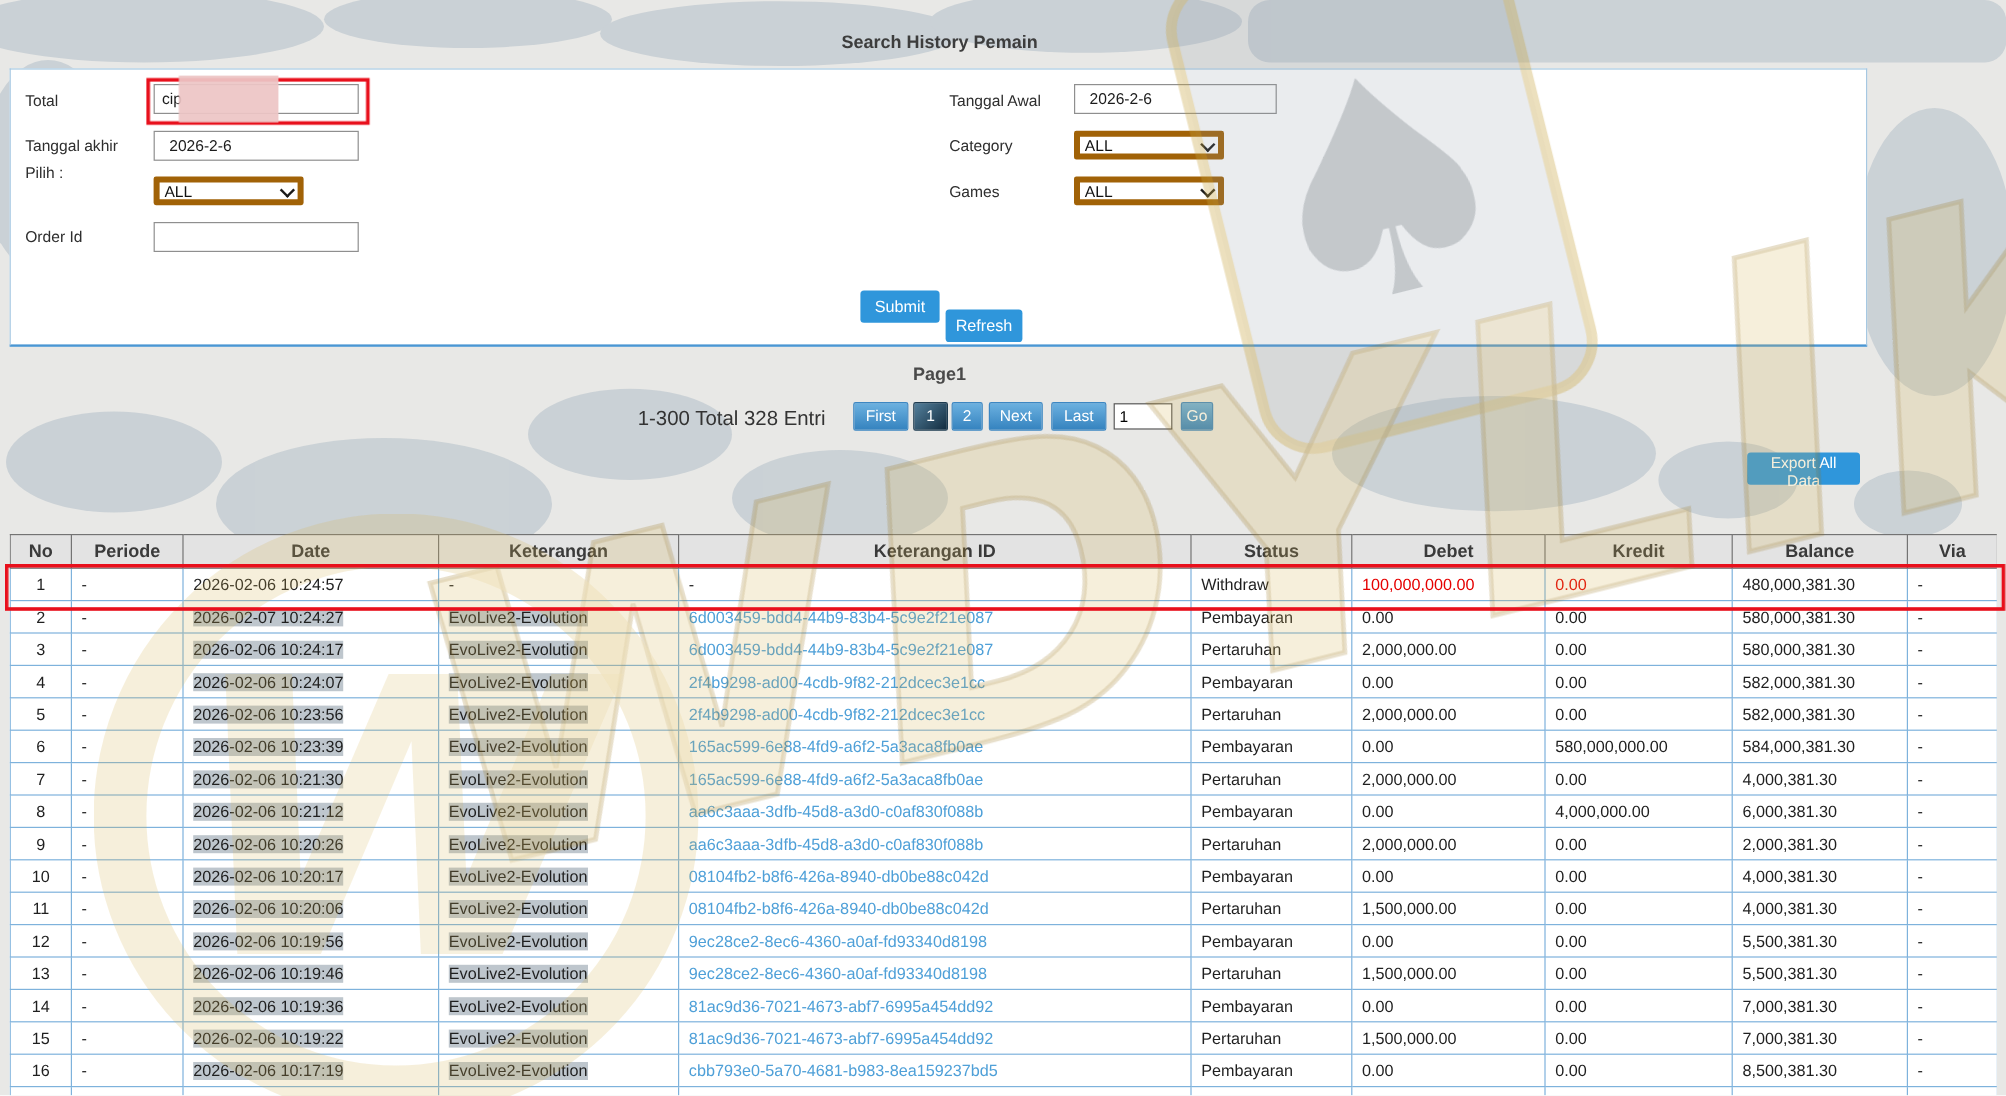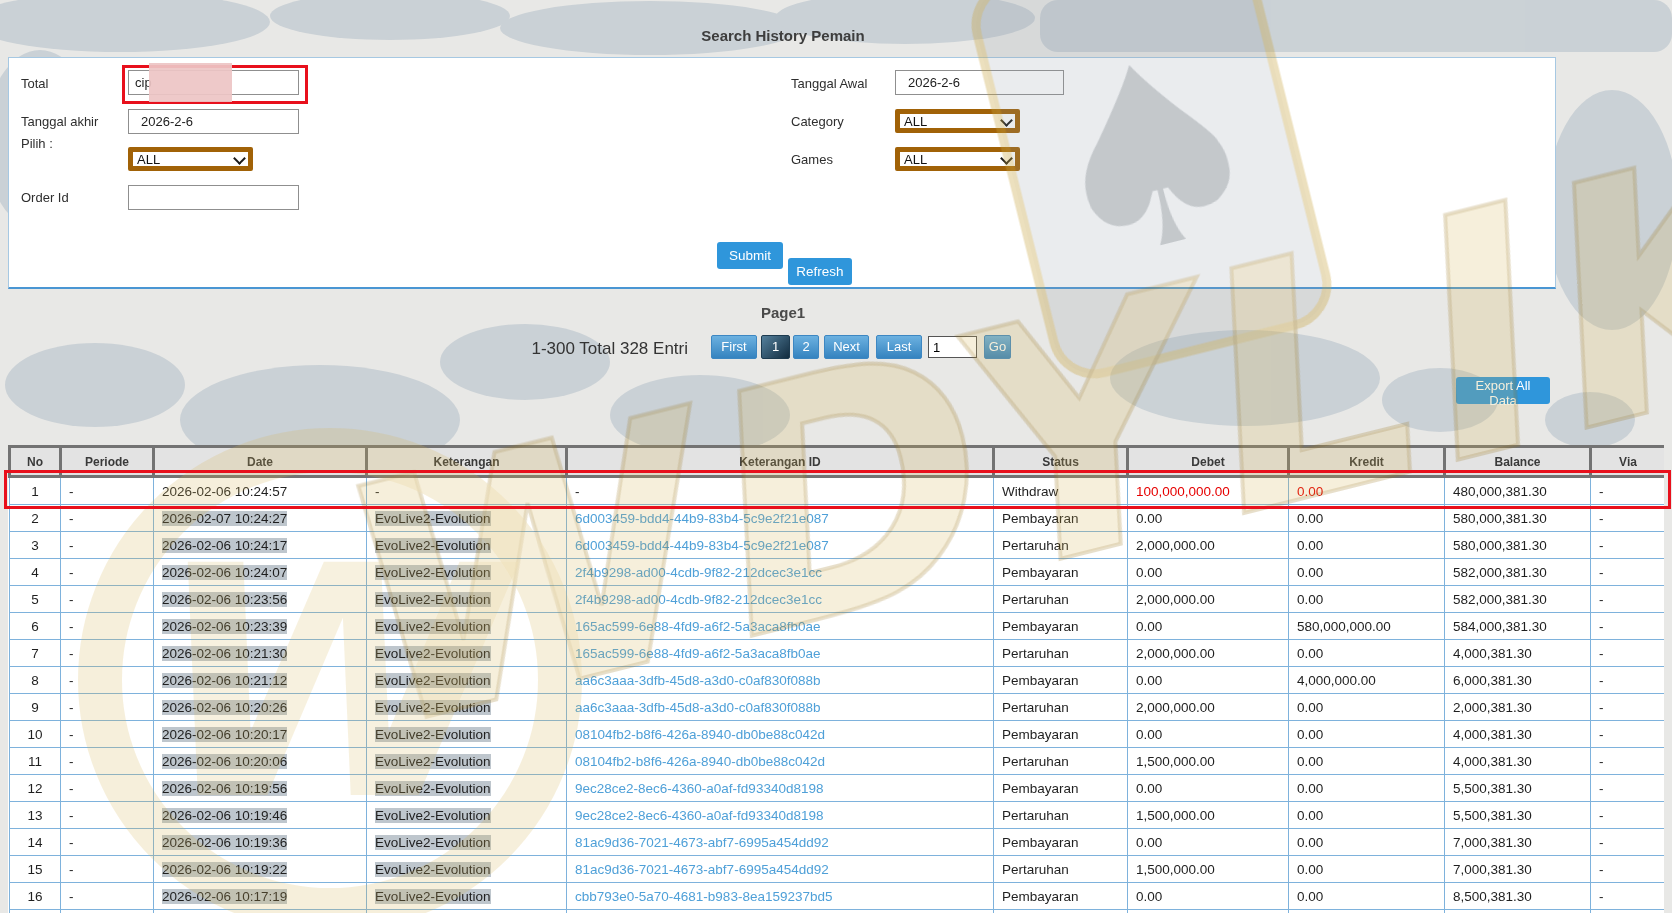--- a/index.html
+++ b/index.html
@@ -29,21 +29,21 @@
   .range{position:absolute;left:490px;top:339px;width:198px;text-align:right;font-size:17px;color:#333;z-index:1;}
   .pgbtn{position:absolute;top:335px;height:24px;background:linear-gradient(180deg,#6cb1e0,#3583bf);
     color:#fff;font-size:13px;border:1px solid #3d87c2;border-radius:2px;box-sizing:border-box;
     cursor:pointer;z-index:1;text-align:center;line-height:21px;font-family:"Liberation Sans",sans-serif;}
   .pgbtn.active{background:linear-gradient(135deg,#54809c,#122c3f);border-color:#1d3b50;}
   .goto{position:absolute;left:928px;top:336px;width:49px;height:22px;border:1px solid #555;background:#fff;
     font-size:13px;padding:0 4px;box-sizing:border-box;z-index:1;font-family:"Liberation Sans",sans-serif;}
 
   .table-wrap{position:absolute;left:8px;top:445px;width:1656px;height:468px;overflow:hidden;background:#fff;z-index:1;}
   table{border-collapse:collapse;width:1656px;table-layout:fixed;}
-  th{height:27px;background:#e3e3e3;border:3px solid #737373;font-size:12px;font-weight:bold;color:#3a3a3a;padding:0;}
+  th{height:27px;background:#e3e3e3;border:1px solid #737373;font-size:15px;font-weight:bold;color:#3a3a3a;padding:0;}
   td{height:26px;border:1px solid #7eb2dc;font-size:13.5px;color:#1f1f1f;padding:0 4px 0 8px;
     overflow:hidden;white-space:nowrap;background:#fff;}
   td.c{text-align:center;padding:0;}
   td.link{color:#4fa0d8;cursor:pointer;}
   td.red{color:#e60000;}
   .hl{background:rgba(125,141,155,.5);}
 
   .red-box{position:absolute;border:3px solid #e8101c;z-index:4;pointer-events:none;}
   #userRed{left:122px;top:65px;width:180px;height:33px;}
   #rowRed{left:4px;top:470px;width:1661px;height:33px;}

